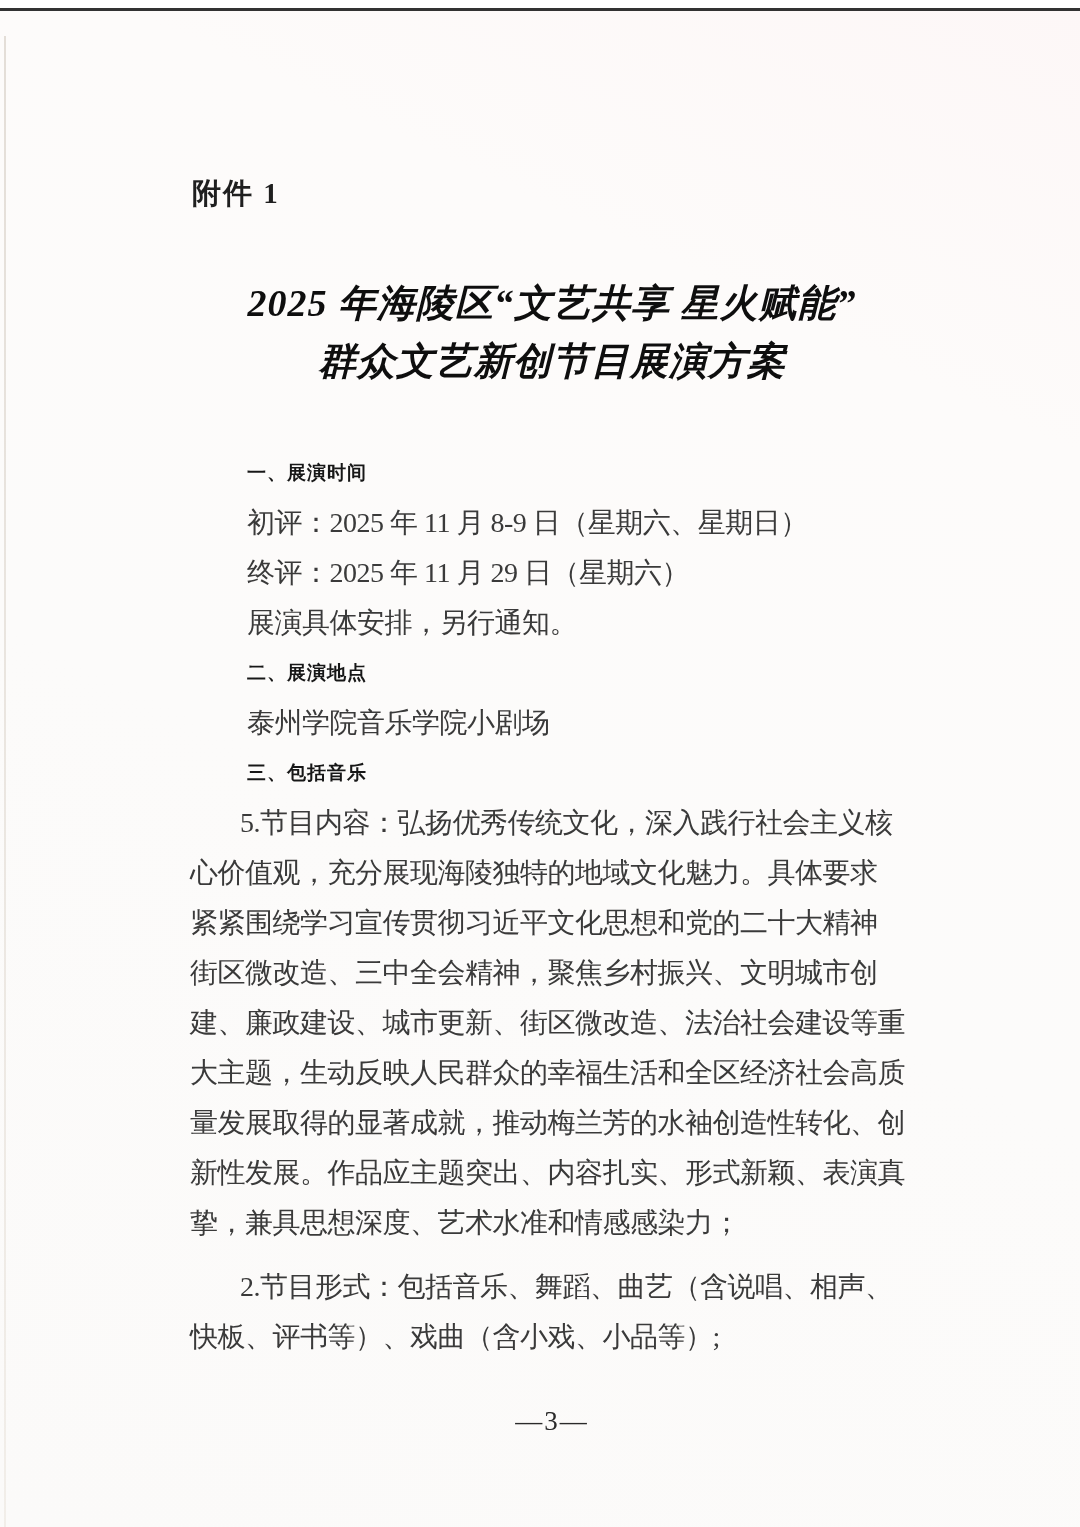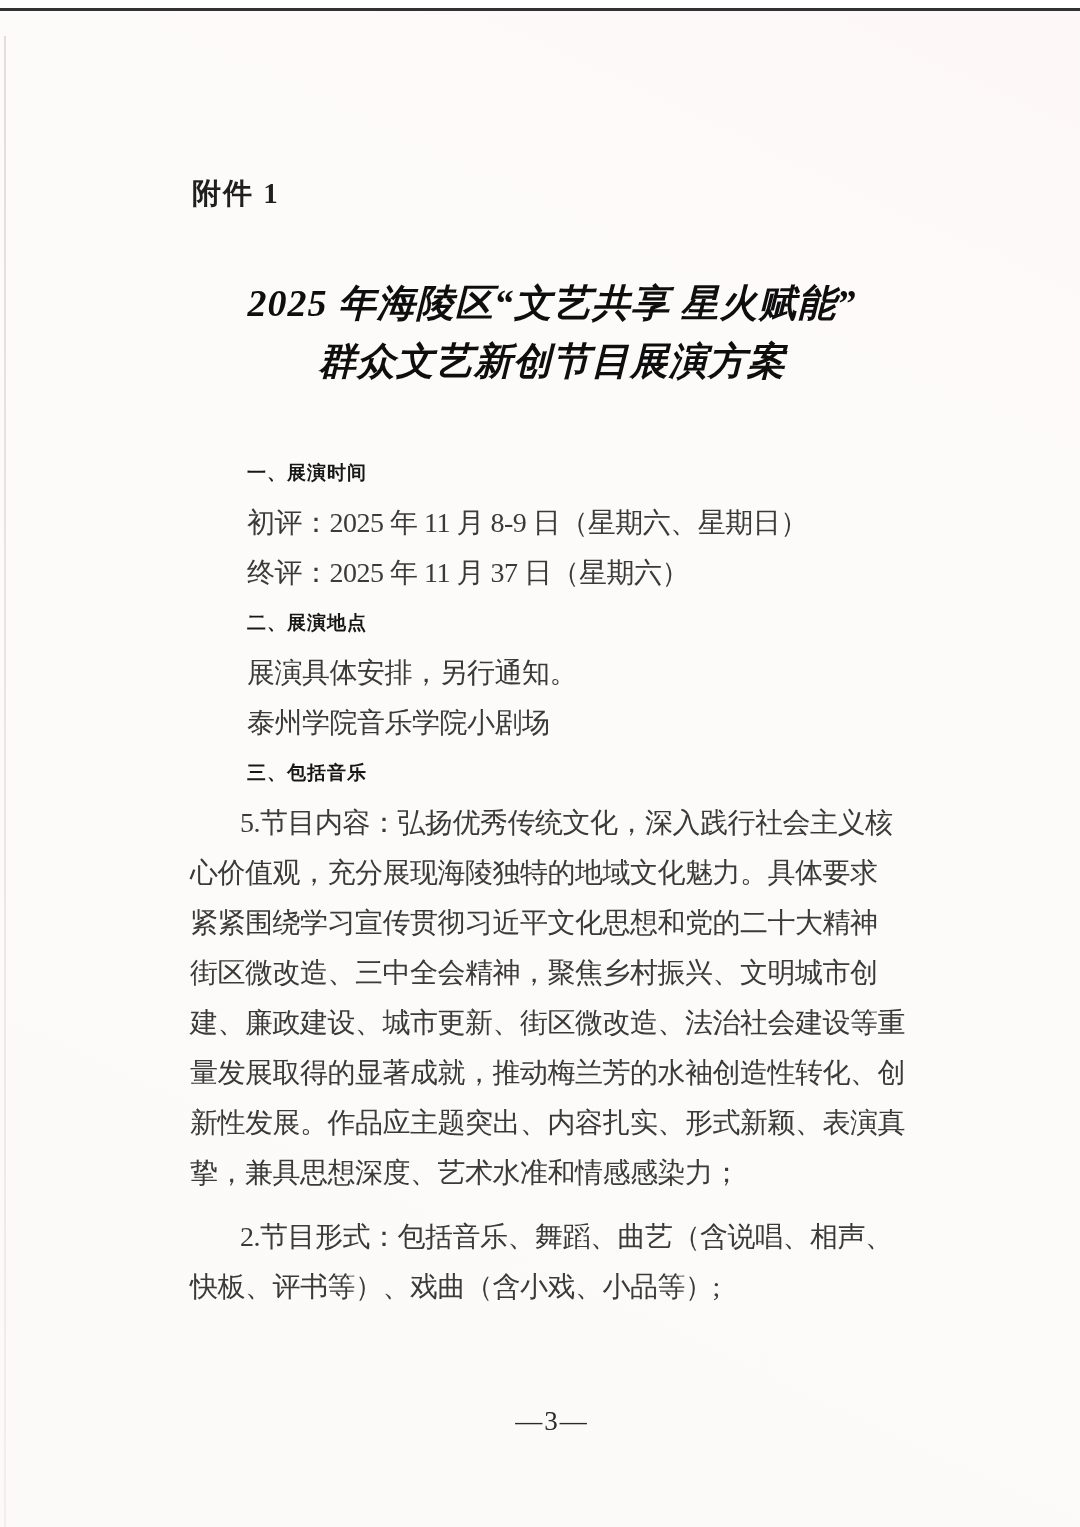--- a/index.html
+++ b/index.html
@@ -57,30 +57,31 @@
   <div class="attachment-label">附件 1</div>
 
   <div class="doc-title">
     <div>2025 年海陵区“文艺共享 星火赋能”</div>
     <div>群众文艺新创节目展演方案</div>
   </div>
 
   <div class="content">
       <div class="line h">一、展演时间</div>
       <div class="line ind">初评：2025 年 11 月 8-9 日（星期六、星期日）</div>
-      <div class="line ind">终评：2025 年 11 月 37 日（星期六）</div>
+      <div class="line ind">终评：2025 年 11 月 29 日（星期六）</div>
+      <div class="line ind">展演具体安排，另行通知。</div>
       <div class="line h">二、展演地点</div>
-      <div class="line ind">展演具体安排，另行通知。</div>
       <div class="line ind">泰州学院音乐学院小剧场</div>
       <div class="line h">三、包括音乐</div>
       <div class="line first">5.节目内容：弘扬优秀传统文化，深入践行社会主义核</div>
       <div class="line cont">心价值观，充分展现海陵独特的地域文化魅力。具体要求</div>
       <div class="line cont">紧紧围绕学习宣传贯彻习近平文化思想和党的二十大精神</div>
       <div class="line cont">街区微改造、三中全会精神，聚焦乡村振兴、文明城市创</div>
       <div class="line cont">建、廉政建设、城市更新、街区微改造、法治社会建设等重</div>
+      <div class="line cont">大主题，生动反映人民群众的幸福生活和全区经济社会高质</div>
       <div class="line cont">量发展取得的显著成就，推动梅兰芳的水袖创造性转化、创</div>
       <div class="line cont">新性发展。作品应主题突出、内容扎实、形式新颖、表演真</div>
       <div class="line cont">挚，兼具思想深度、艺术水准和情感感染力；</div>
       <div class="line first gap">2.节目形式：包括音乐、舞蹈、曲艺（含说唱、相声、</div>
       <div class="line cont">快板、评书等）、戏曲（含小戏、小品等）;</div>
     </div>
 
   <div class="page-number">—3—</div>
 </div>
 

